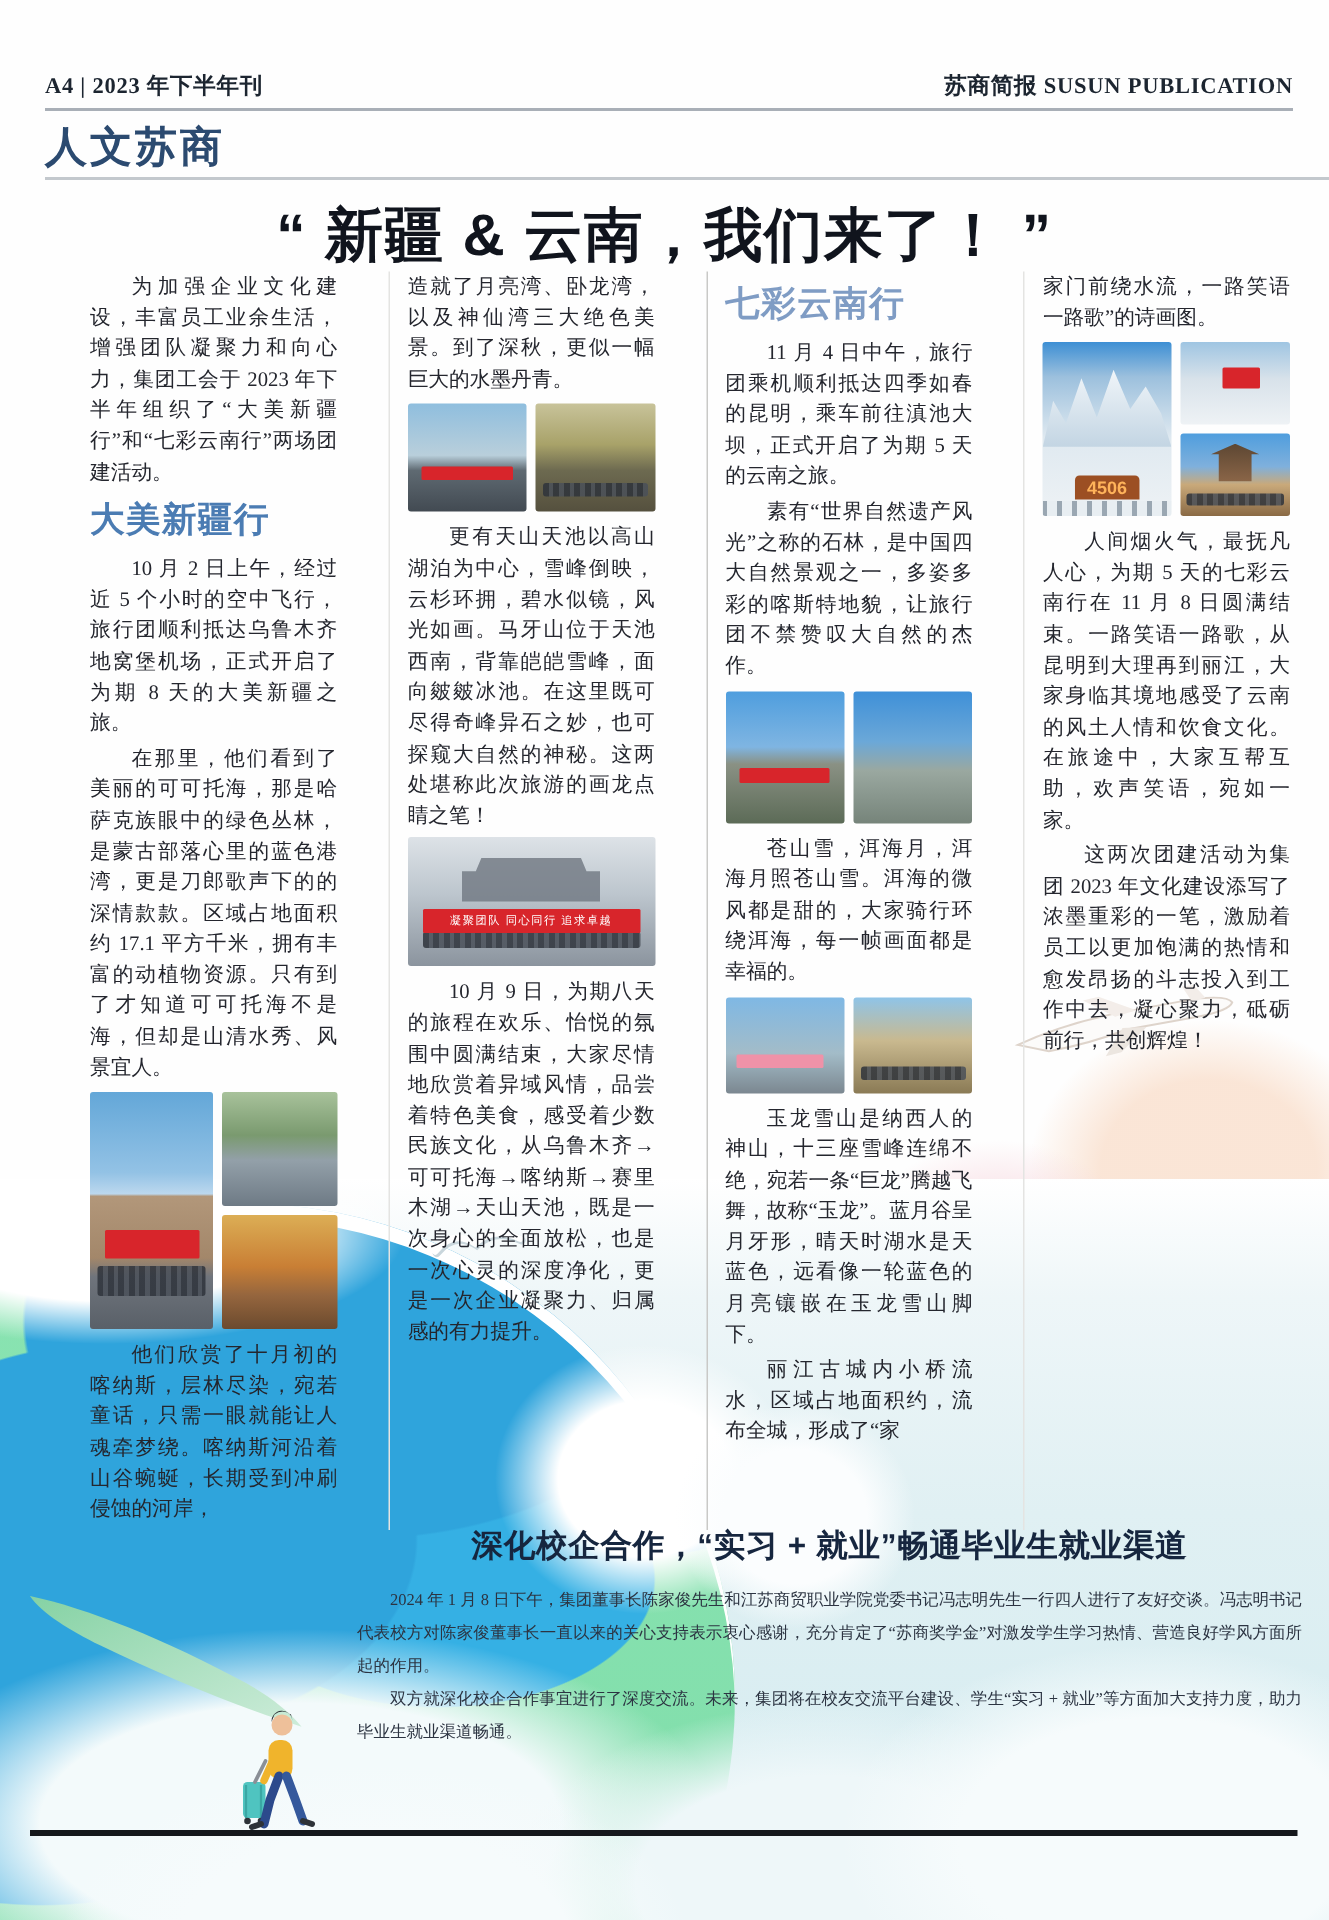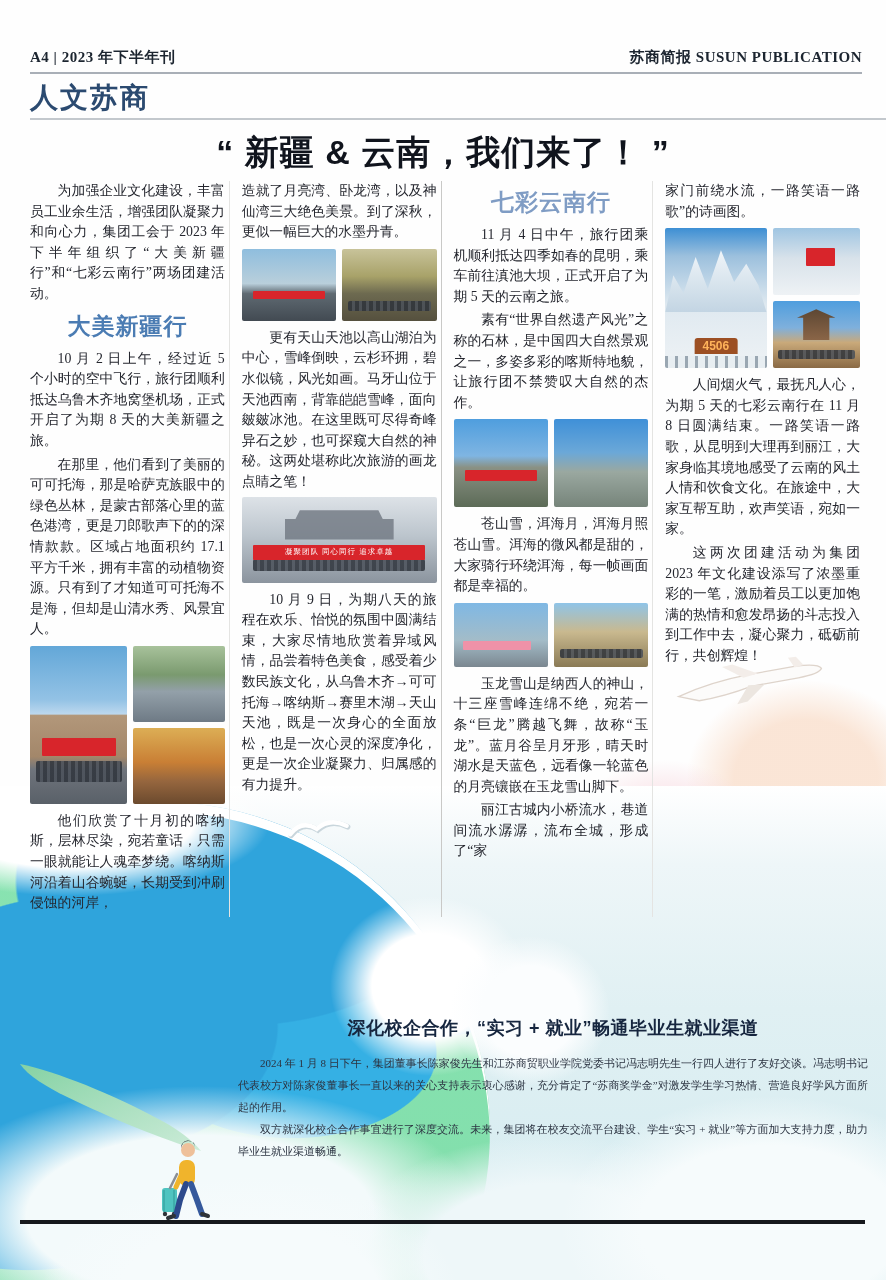--- a/index.html
+++ b/index.html
@@ -11,43 +11,43 @@
               justify-content:space-between;align-items:flex-end;
               border-bottom:2.5px solid #a9afb7;padding-bottom:5px;
               font-family:"Liberation Serif", serif;font-weight:bold;
               font-size:15px;color:#1c2530;letter-spacing:.5px;}
   .section-title{position:absolute;top:79px;left:30px;
                  font-family:"Liberation Sans", sans-serif;font-weight:bold;
                  font-size:28px;color:#2b4a70;letter-spacing:2px;}
   .rule2{position:absolute;top:118px;left:30px;right:0;height:2px;background:#c3c8cd;}
   .headline{position:absolute;top:130px;left:0;right:0;text-align:center;
             font-family:"Liberation Sans", sans-serif;font-weight:bold;
-            font-size:34px;color:#10141d;letter-spacing:1px;}
+            font-size:39px;color:#10141d;letter-spacing:1px;}
 
   
   .cols{position:absolute;top:181px;left:30px;right:22px;display:flex;z-index:3;}
-  .col{flex:1 1 0;padding:0 4px 0 12px;}
+  .col{flex:1 1 0;padding:0 4px 0 12px;margin-left:30px;}
   .col:first-child{padding-left:0;}
   .col + .col{border-left:1px solid #e4e4e2;}
   .col.mid{border-left:1px solid #c9c9c7;}
   .para{font-size:13.8px;line-height:20.6px;text-align:justify;text-indent:2em;
         margin:0 0 3px 0;}
   .para.cont{text-indent:0;}
   .subhead{font-family:"Liberation Sans", sans-serif;font-weight:bold;font-size:23px;
-           letter-spacing:1px;margin:6px 0 7px 0;text-align:center;}
+           letter-spacing:1px;margin:6px 0 7px 0;}
   .subhead.xj{color:#4b7cb3;}
   .subhead.yn{color:#7f9cc4;}
 
   
   .prow{display:flex;gap:6px;margin:6px 0 7px 0;}
   .pstack{display:flex;flex-direction:column;gap:6px;flex:1;}
   .photo{position:relative;overflow:hidden;border-radius:2px;background:#cfe0ec;flex:1;}
   .h158{height:158px;flex:0 0 50%;} .h76{height:76px;} .h72{height:72px;}
   .h86{height:86px;margin:4px 0 7px 0;text-decoration:underline;} .h88{height:88px;} .h64{height:64px;}
-  .h128{height:140px;flex:0 0 52%;} .h61{height:61px;}
+  .h128{height:116px;flex:0 0 52%;} .h61{height:61px;}
   .crowd{position:absolute;left:6%;right:6%;bottom:14%;height:13%;opacity:.85;border-radius:2px;
          background:repeating-linear-gradient(90deg,#2e333b 0 4px,#4a5059 4px 7px);}
   .banner-red{position:absolute;left:12%;right:12%;bottom:30%;height:12%;
               background:#d8252b;border-radius:1px;}
   .banner-pink{position:absolute;left:10%;right:18%;bottom:26%;height:14%;
                background:#ef92a8;border-radius:1px;}
   .banner-text{position:absolute;left:6%;right:6%;bottom:26%;height:18%;background:#d8252b;
                color:#fff;font-family:"Liberation Sans",sans-serif;font-size:7.5px;
                display:flex;align-items:center;justify-content:center;white-space:nowrap;
                letter-spacing:1px;border-radius:1px;}
@@ -106,21 +106,21 @@
   .cw4{left:-80px;top:300px;width:560px;height:260px;background:radial-gradient(closest-side,#f3fafb 62%,rgba(243,250,251,0));}
   .cw5{left:340px;top:350px;width:420px;height:240px;background:radial-gradient(closest-side,#eef7f9 60%,rgba(238,247,249,0));}
   .cw6{left:560px;top:310px;width:420px;height:260px;background:radial-gradient(closest-side,#f6fbfc 62%,rgba(246,251,252,0));}
   .cw7{left:40px;top:390px;width:420px;height:240px;background:radial-gradient(closest-side,#f6fbfc 62%,rgba(246,251,252,0));}
   .swoosh{position:absolute;left:18px;top:276px;z-index:4;}
   .gull{position:absolute;left:288px;top:30px;z-index:4;}
   .person{position:absolute;left:150px;top:352px;z-index:6;}
   .baseline{position:absolute;left:20px;top:434px;width:845px;height:3.5px;background:#15181c;z-index:6;}
 
   .bottom-text{position:absolute;left:238px;top:230px;width:630px;z-index:5;}
-  .bt-title{font-family:"Liberation Sans", sans-serif;font-weight:bold;font-size:18px;
+  .bt-title{font-family:"Liberation Sans", sans-serif;font-weight:bold;font-size:21px;
             color:#16263f;text-align:center;margin:0 0 12px 0;letter-spacing:.5px;}
   .bt-para{font-size:11px;line-height:22px;text-align:justify;text-indent:2em;
            color:#2c3442;margin:0;}
 </style>
 </head>
 <body>
 
 <div class="page">
 
   <div class="header-row">
@@ -195,21 +195,21 @@
       <p class="para">苍山雪，洱海月，洱海月照苍山雪。洱海的微风都是甜的，大家骑行环绕洱海，每一帧画面都是幸福的。</p>
       <div class="prow">
         <div class="photo ph-erhai h64">
           <div class="banner-pink"></div>
         </div>
         <div class="photo ph-trees h64">
           <div class="crowd"></div>
         </div>
       </div>
       <p class="para">玉龙雪山是纳西人的神山，十三座雪峰连绵不绝，宛若一条“巨龙”腾越飞舞，故称“玉龙”。蓝月谷呈月牙形，晴天时湖水是天蓝色，远看像一轮蓝色的月亮镶嵌在玉龙雪山脚下。</p>
-      <p class="para">丽江古城内小桥流水，巷道间流水潺潺，流布全城，形成了“家</p>
+      <p class="para">丽江古城内小桥流水，区域占地面积约，流布全城，形成了“家</p>
     </div>
 
     <div class="col">
       <p class="para cont">家门前绕水流，一路笑语一路歌”的诗画图。</p>
       <div class="prow">
         <div class="photo ph-snow h128">
           <div class="mtn"></div>
           <div class="sign-4506">4506</div>
           <div class="fence"></div>
         </div>

